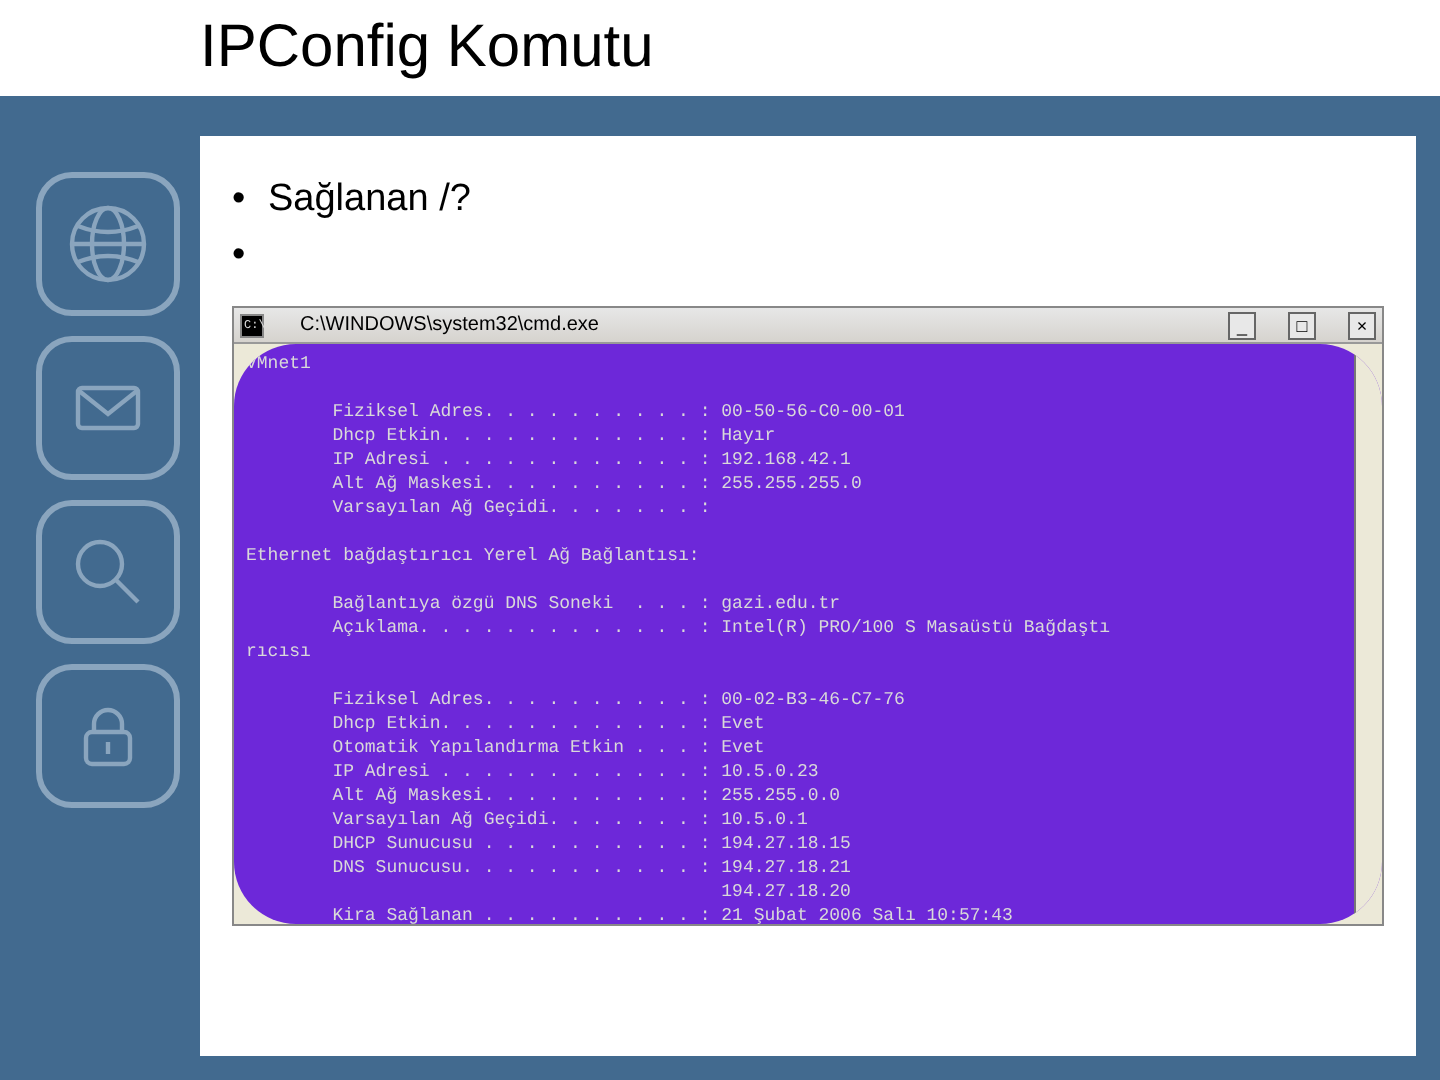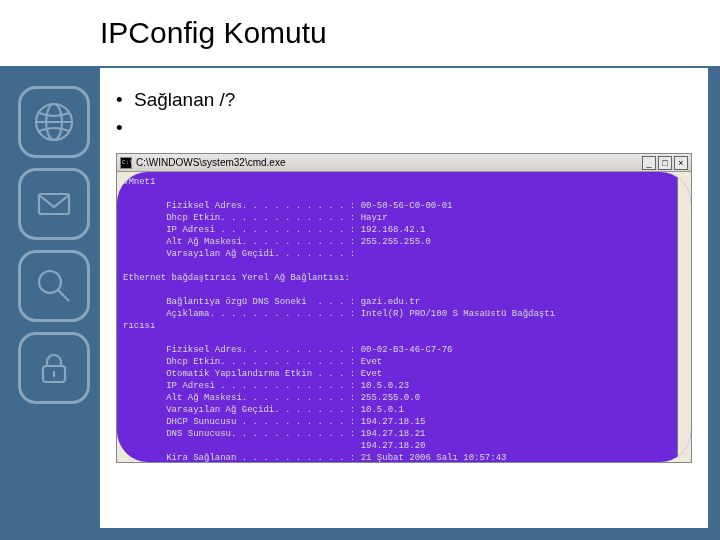--- a/index.html
+++ b/index.html
@@ -6,21 +6,21 @@
   body {
     width: 720px;
     height: 540px;
     background: #426a8f;
     font-family: Arial, Helvetica, sans-serif;
     overflow: hidden;
     position: relative;
   }
   .title-bar {
     background: #ffffff;
-    height: 66px;
+    height: 48px;
     padding-left: 100px;
     display: flex;
     align-items: center;
   }
   .title-text {
     font-size: 30px;
     font-weight: 400;
     color: #000;
   }
   .main-area {
@@ -73,20 +73,21 @@
     background: #ece9d8;
   }
   .cmd-titlebar {
     height: 18px;
     background: linear-gradient(#e7e7e7,#d6d3ce);
     border-bottom: 1px solid #999;
     display: flex;
     align-items: center;
     font-size: 10px;
     padding: 0 3px;
+    gap: 14px;
   }
   .cmd-icon {
     width: 12px; height: 12px;
     background: #000;
     border: 1px solid #888;
     margin-right: 4px;
     position: relative;
   }
   .cmd-icon::after {
     content: "C:\\";

